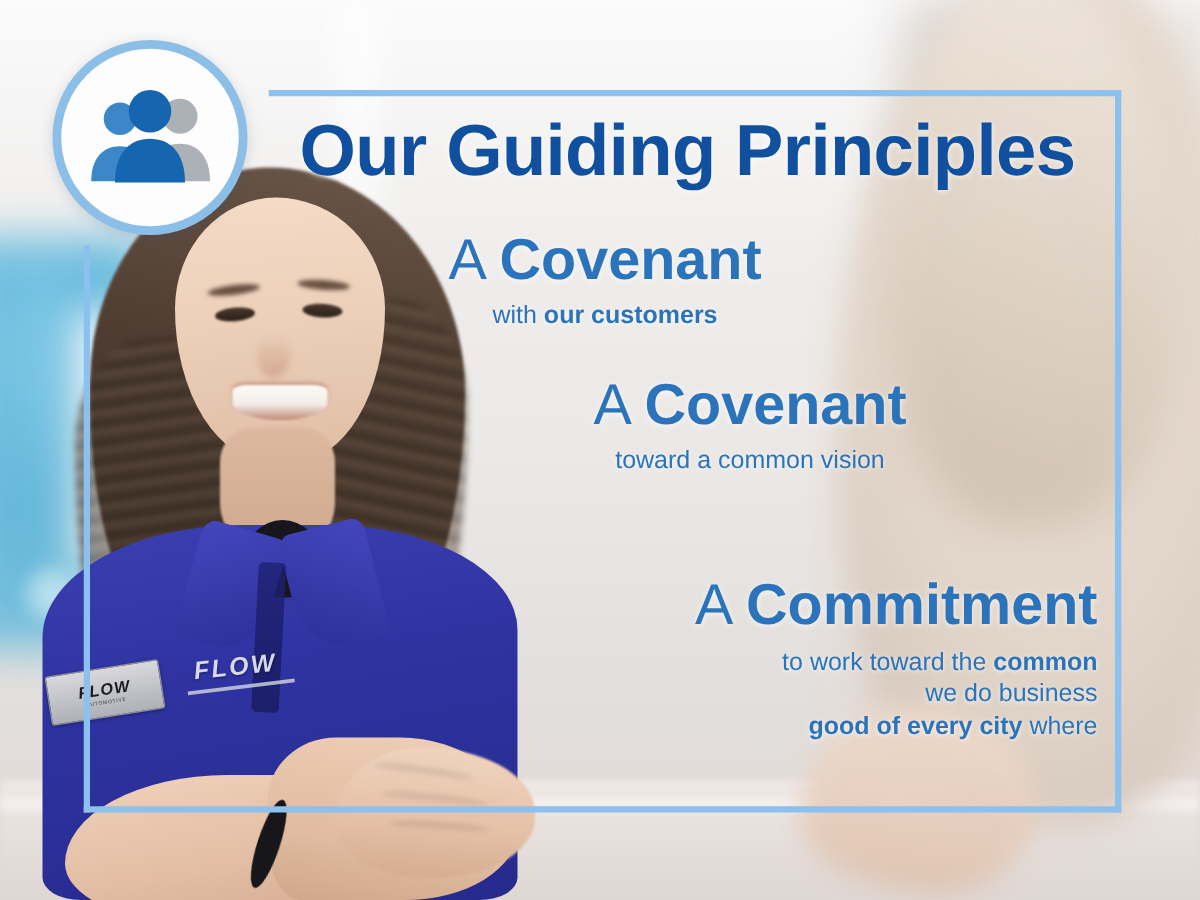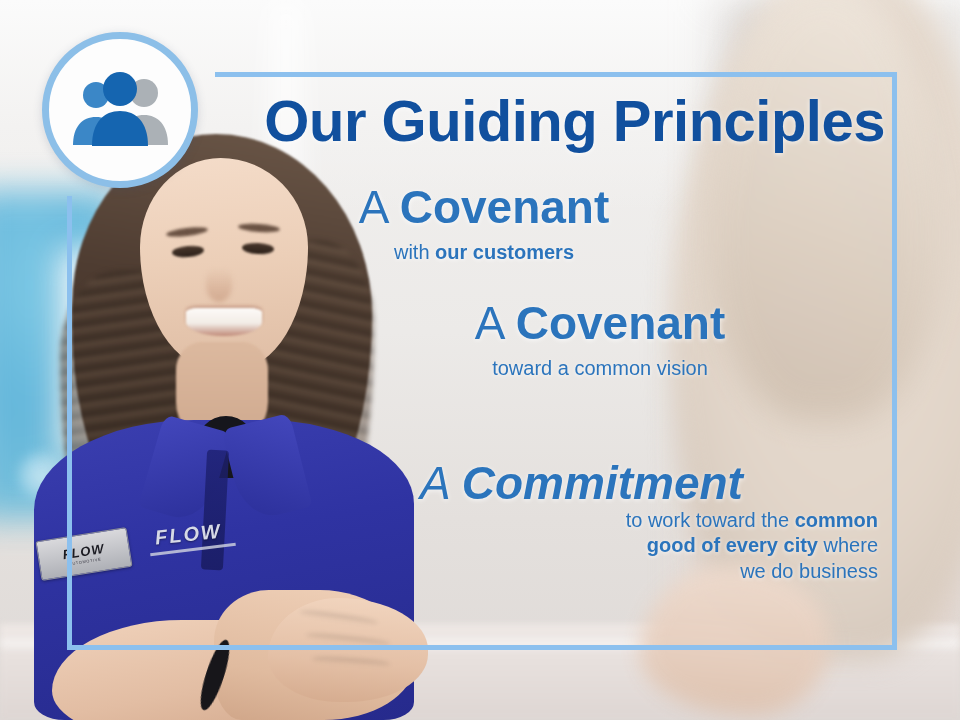--- a/index.html
+++ b/index.html
@@ -282,21 +282,21 @@
     background:#8cc0ee;
   }
   .frame-left{
     position:absolute; left:67px; top:196px; width:5px; height:454px;
     background:#8cc0ee;
   }
 
   
   .headline{
     position:absolute; left:215px; top:92px; width:670px;
-    text-align:right;
+    text-align:center;
     font-size:58px; font-weight:bold; letter-spacing:-.5px;
     color:#11509E;
     text-shadow:0 1px 5px rgba(255,255,255,.75);
     line-height:1;
   }
 
   .principle{ position:absolute; }
   .p-title{
     font-size:46px; line-height:1.04;
     color:#2B74BC;
@@ -312,22 +312,22 @@
   }
   .p-sub b{ font-weight:bold; }
 
   #principle-1{ left:284px; top:184px; width:400px; text-align:center; }
   #principle-1 .p-sub{ margin-top:8px; }
 
   #principle-2{ left:360px; top:300px; width:480px; text-align:center; }
   #principle-2 .p-sub{ margin-top:8px; }
 
   #principle-3{ left:420px; top:460px; width:458px; text-align:right; }
-  #principle-3 .p-title{ text-align:left;font-style:italic; }
-  #principle-3 .p-sub{ }
+  #principle-3 .p-title{ text-align:right; }
+  #principle-3 .p-sub{ margin-top:10px; }
 </style>
 </head>
 <body>
 
 <div id="stage">
 
   <div class="photo">
     <div class="bg-base"></div>
     <div class="bg-ceiling"></div>
     <div class="bg-car"></div>
@@ -420,20 +420,20 @@
 
   <div class="principle" id="principle-3">
     <div class="p-title">
       <span class="p-article">A</span>
       <span class="p-word">Commitment</span>
     </div>
     <div class="p-sub">
       <div>
         <span>to work toward the </span><b>common</b>
       </div>
+      <div>we do business</div>
       <div>
         <b>good of every city</b><span> where</span>
       </div>
-      <div>we do business</div>
     </div>
   </div>
 
 </div>
 
 </body></html>

